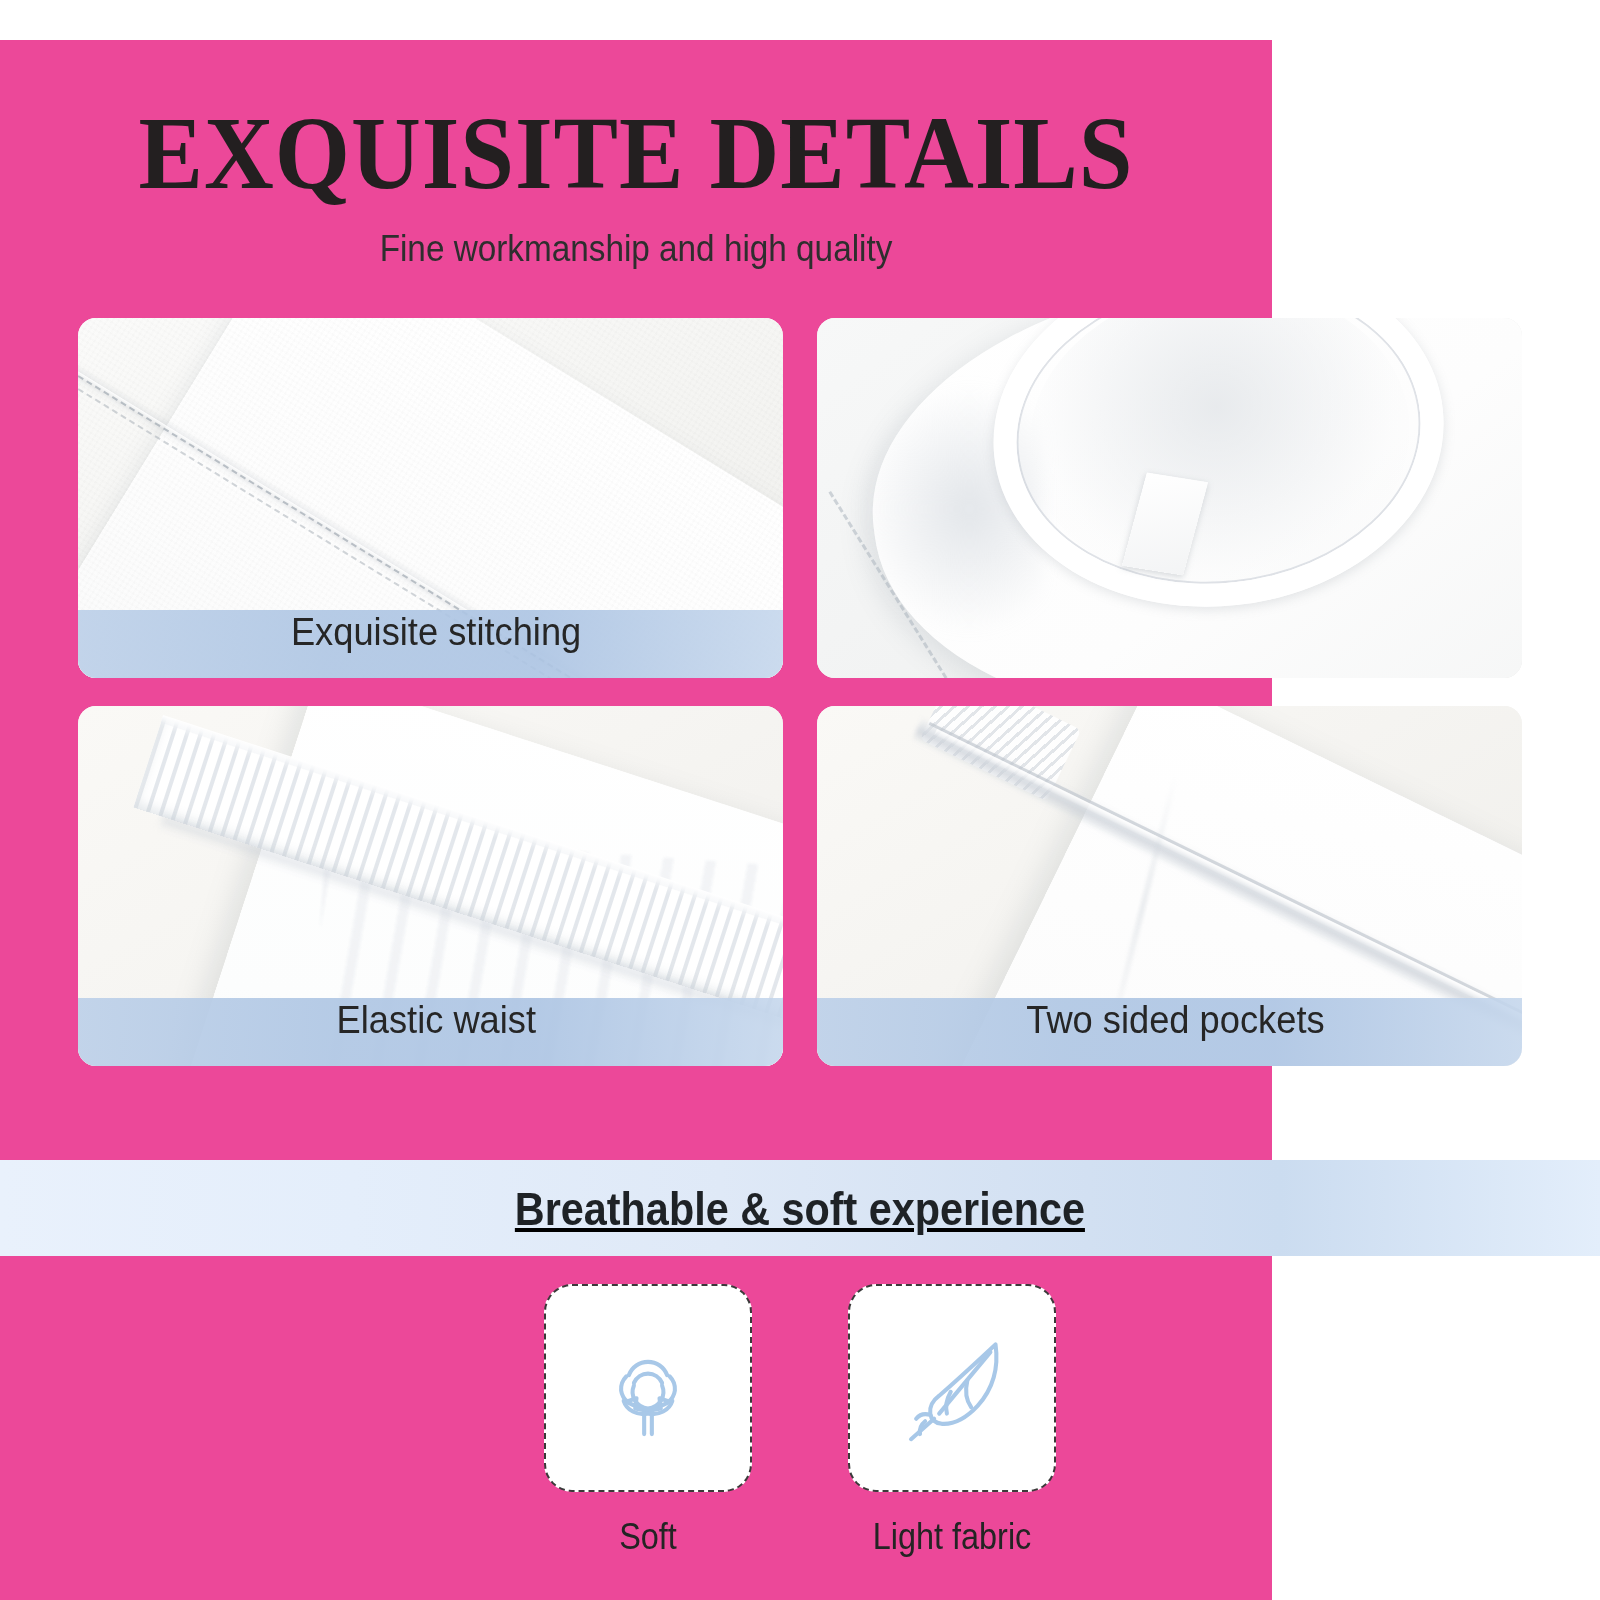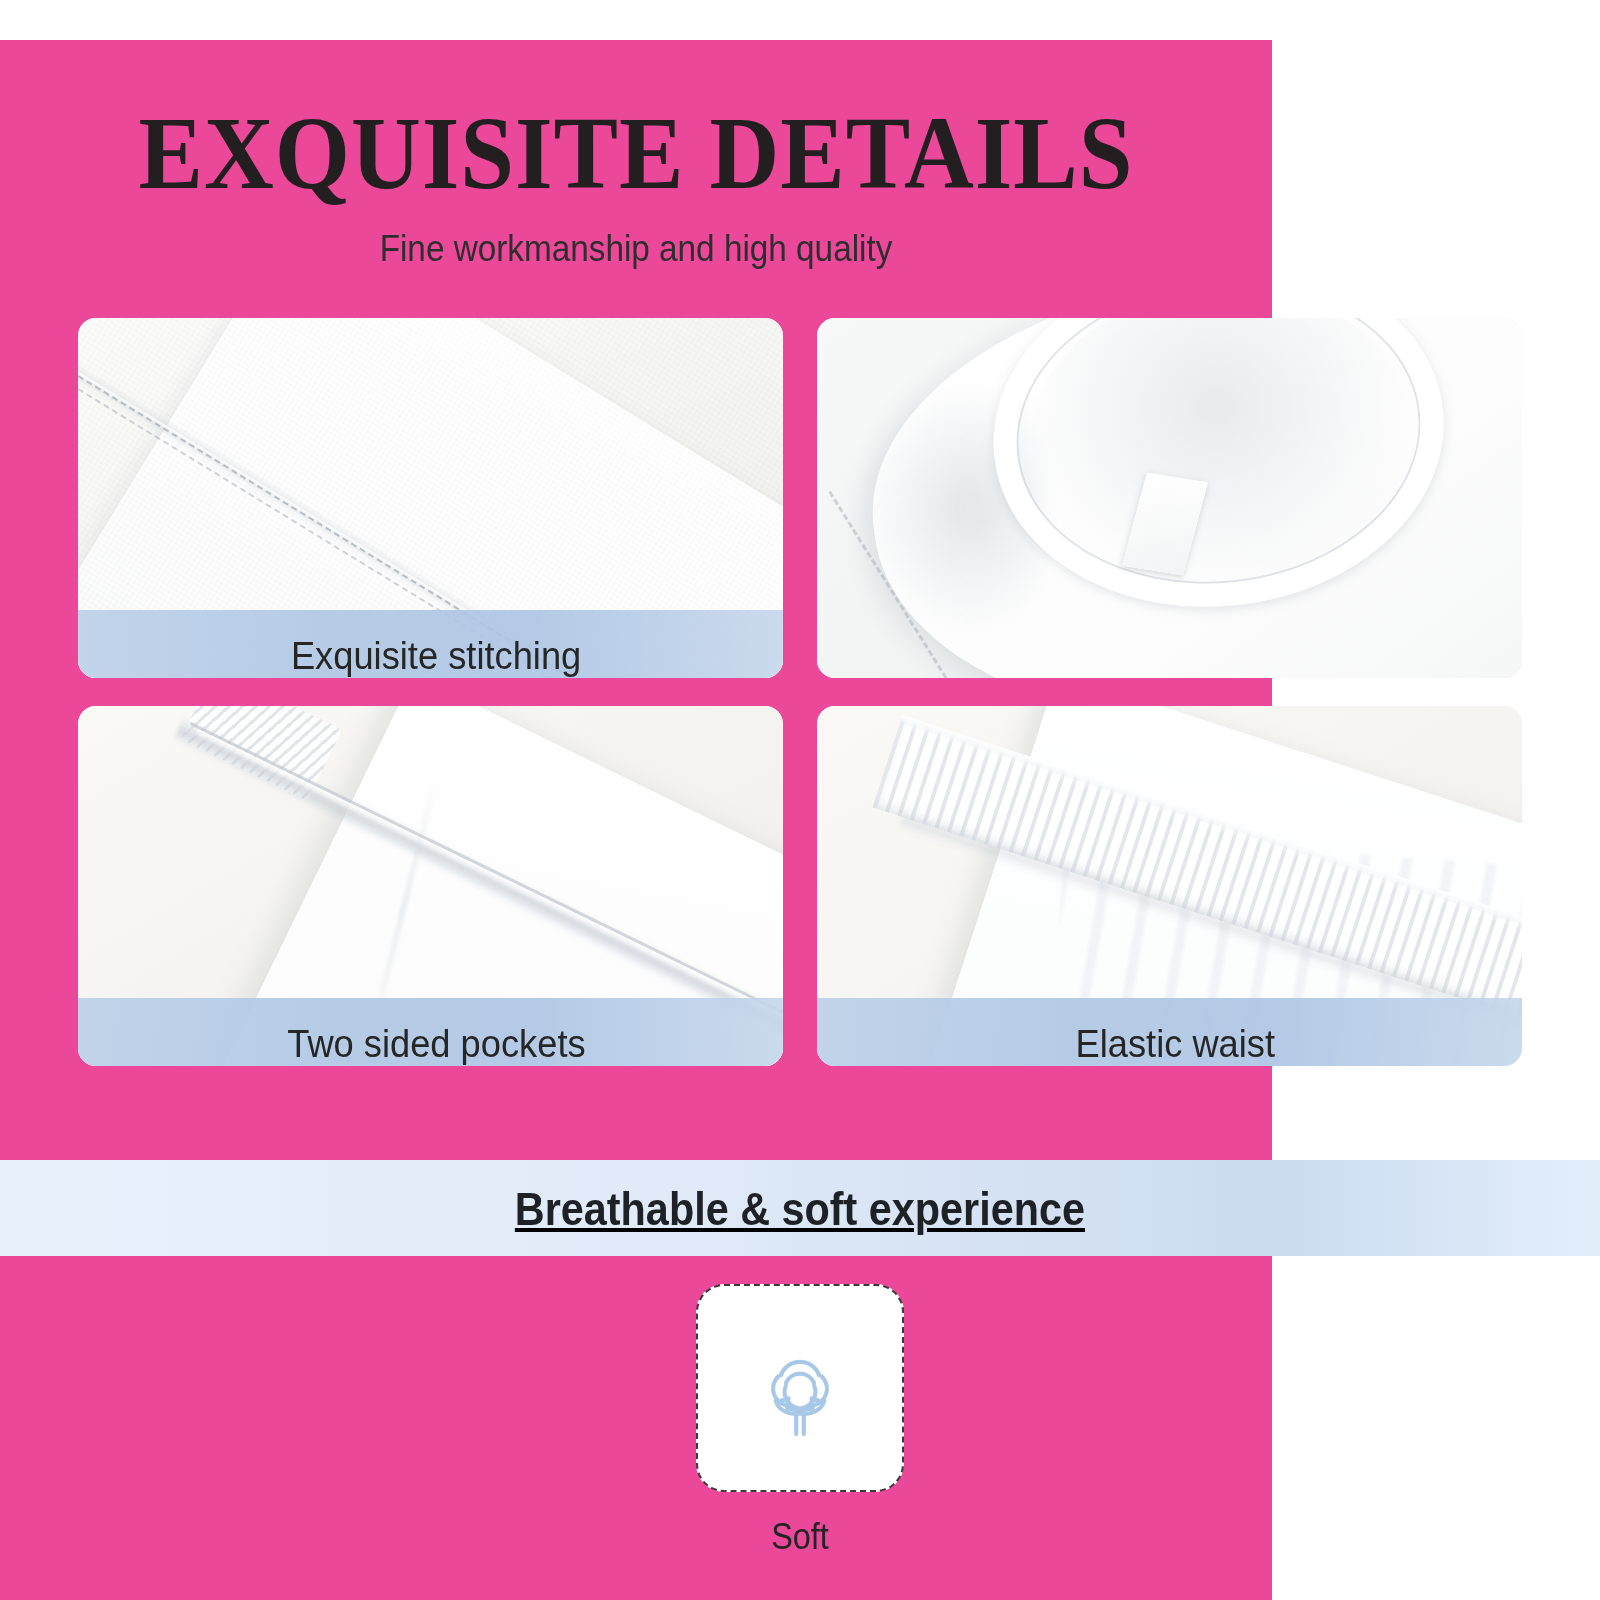--- a/index.html
+++ b/index.html
@@ -50,21 +50,21 @@
     background:#f2f2f0;
   }
   .photo { position:absolute; inset:0; }
 
   
   .caption {
     position:absolute;
     left:0; right:0; bottom:0;
     height:68px;
     display:flex;
-    align-items:flex-end;
+    align-items:flex-start;
     justify-content:center;
     z-index:6;
     padding-left:12px;
   }
   .caption-bg {
     position:absolute; inset:0;
     background:linear-gradient(90deg,
         rgba(190,209,233,0.93) 0%,
         rgba(176,199,228,0.92) 35%,
         rgba(172,196,227,0.90) 65%,
@@ -374,45 +374,45 @@
         <div class="body"></div>
         <div class="softShadow"></div>
         <div class="collarInnerShade"></div>
         <div class="collar"></div>
         <div class="tag"></div>
         <div class="shoulderSeam"></div>
       </div>
     </div>
 
     <div class="card">
+      <div class="photo ph4">
+        <div class="waistBody"></div>
+        <div class="drape"></div>
+        <div class="band"></div>
+        <div class="bandTop"></div>
+        <div class="bandBottom"></div>
+      </div>
+      <div class="caption">
+        <div class="caption-bg"></div>
+        <div class="caption-text">Elastic waist</div>
+      </div>
+    </div>
+
+    <div class="card">
       <div class="photo ph3">
         <div class="pant"></div>
         <div class="gather"></div>
         <div class="pocketEdge"></div>
         <div class="pocketLine"></div>
         <div class="pocketHi"></div>
         <div class="fold"></div>
       </div>
       <div class="caption">
         <div class="caption-bg"></div>
         <div class="caption-text">Two sided pockets</div>
-      </div>
-    </div>
-
-    <div class="card">
-      <div class="photo ph4">
-        <div class="waistBody"></div>
-        <div class="drape"></div>
-        <div class="band"></div>
-        <div class="bandTop"></div>
-        <div class="bandBottom"></div>
-      </div>
-      <div class="caption">
-        <div class="caption-bg"></div>
-        <div class="caption-text">Elastic waist</div>
       </div>
     </div>
 
   </div>
 
   <div class="banner">
     <div class="banner-text">Breathable &amp; soft experience</div>
   </div>
 
   <div class="features">
@@ -429,16 +429,30 @@
           <path d="M31 60 A16 14 0 0 0 50 70 A16 14 0 0 0 69 60"></path>
           <path d="M47 70 L47 86"></path>
           <path d="M53 70 L53 86"></path>
         </svg>
       </div>
       <div class="feature-label">Soft</div>
     </div>
 
 
 
+    <div class="feature">
+      <div class="icon-box">
+        <svg viewBox="0 0 100 100" fill="none" stroke="#a8c8e8" stroke-width="3.2" stroke-linecap="round" stroke-linejoin="round">
+          <path d="M84 16 Q88 44 70 64 Q56 79 42 78 Q34 77 33 70 Q32 62 40 56 Q54 44 84 16 Z"></path>
+          <path d="M80 22 L40 70"></path>
+          <path d="M49 53 Q44 62 46 70"></path>
+          <path d="M62 44 Q59 57 65 65"></path>
+          <path d="M36 74 L18 90"></path>
+          <path d="M33 71 Q26 69 22 74"></path>
+          <path d="M29 76 Q24 80 25 86"></path>
+        </svg>
+      </div>
+      <div class="feature-label">Light fabric</div>
+    </div>
 
   </div>
 
 </div>
 
 </body></html>

